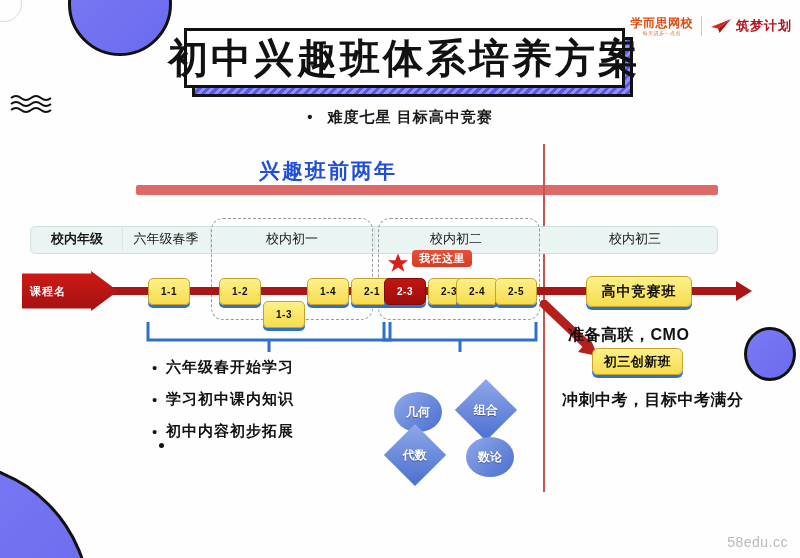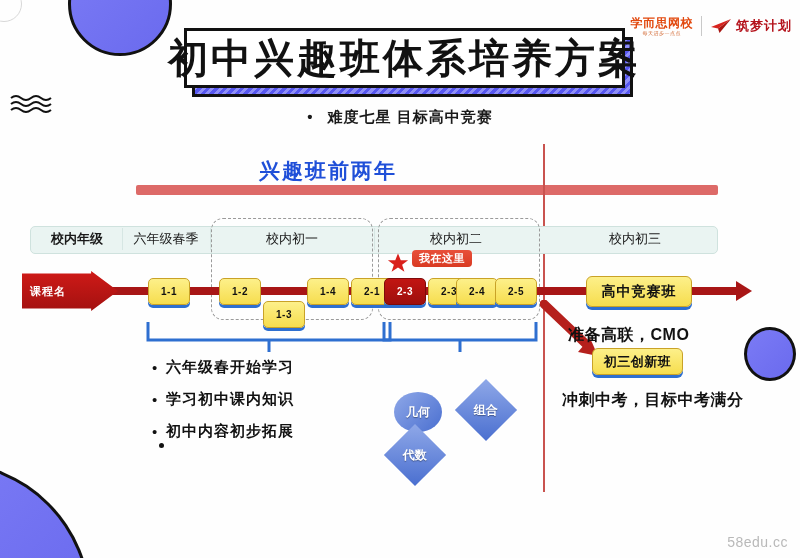--- a/index.html
+++ b/index.html
@@ -282,20 +282,23 @@
 
   <div class="mod-shape mod-ellipse" style="left:394px;top:392px;">
     <span>几何</span>
   </div>
   <div class="mod-shape mod-diamond" style="left:464px;top:388px;">
     <span>组合</span>
   </div>
   <div class="mod-shape mod-diamond" style="left:393px;top:433px;">
     <span>代数</span>
   </div>
+  <div class="mod-shape mod-ellipse" style="left:466px;top:437px;">
+    <span>数论</span>
+  </div>
 
   <div class="branch-note branch-note-top">准备高联，CMO</div>
   <div class="branch-box">初三创新班</div>
   <div class="branch-note branch-note-bot">冲刺中考，目标中考满分</div>
 
   <div class="watermark">58edu.cc</div>
 
 </div>
 
 </body></html>

